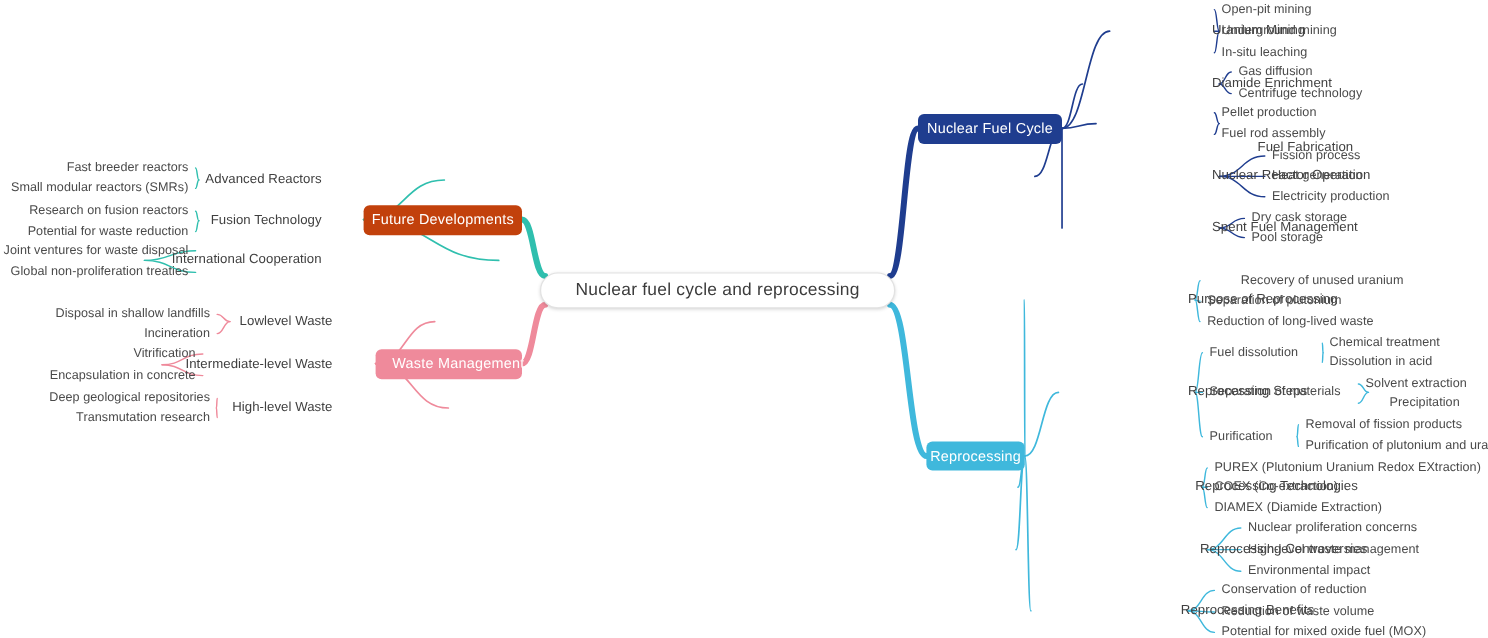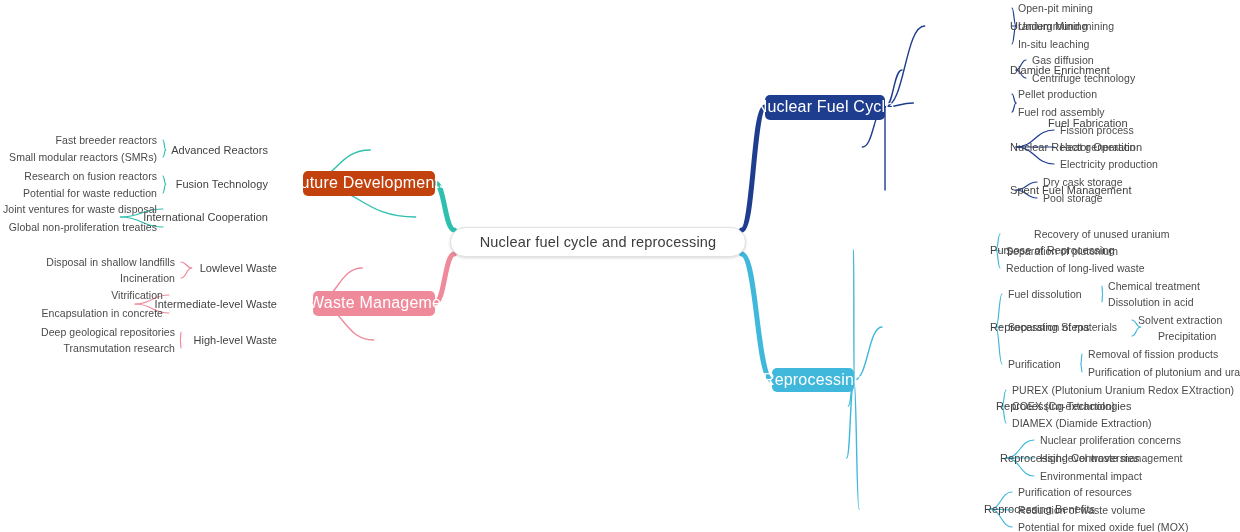--- a/index.html
+++ b/index.html
@@ -7,21 +7,21 @@
     width:1240px;height:532px;position:relative;overflow:hidden;
     background:#ffffff;
     font-family:"Liberation Sans","DejaVu Sans",sans-serif;
     -webkit-font-smoothing:antialiased;
   }
   #canvas{position:absolute;inset:0;width:1240px;height:532px;}
   #wires{position:absolute;left:0;top:0;width:1240px;height:532px;}
 
   .node{
     position:absolute;border-radius:5px;color:#ffffff;
-    font-size:16px;letter-spacing:.2px;white-space:nowrap;
+    font-size:12px;letter-spacing:.2px;white-space:nowrap;
     display:flex;align-items:center;justify-content:center;
     box-sizing:border-box;
   }
   .root{
     background:#ffffff;color:#3c3c3c;font-size:14.5px;
     border:1px solid #e2e2e2;border-radius:16px;
     box-shadow:0 1px 3px rgba(0,0,0,.16);
     padding:0 16px;height:30px;z-index:6;
   }
 
@@ -141,21 +141,21 @@
       <div class="lbl r" style="left: 1088px; top: 372px;">Purification of plutonium and uranium</div>
       <div class="lbl br r" style="left: 996px; top: 406px;">Reprocessing Technologies</div>
       <div class="lbl r" style="left: 1012px; top: 390px;">PUREX (Plutonium Uranium Redox EXtraction)</div>
       <div class="lbl r" style="left: 1012px; top: 406px;">COEX (Co-extraction)</div>
       <div class="lbl r" style="left: 1012px; top: 423px;">DIAMEX (Diamide Extraction)</div>
       <div class="lbl br r" style="left: 1000px; top: 458px;">Reprocessing Controversies</div>
       <div class="lbl r" style="left: 1040px; top: 440px;">Nuclear proliferation concerns</div>
       <div class="lbl r" style="left: 1040px; top: 458px;">High-level waste management</div>
       <div class="lbl r" style="left: 1040px; top: 476px;">Environmental impact</div>
       <div class="lbl br r" style="left: 984px; top: 509px;">Reprocessing Benefits</div>
-      <div class="lbl r" style="left: 1018px; top: 492px;">Purification of resources</div>
+      <div class="lbl r" style="left: 1018px; top: 492px;">Conservation of reduction</div>
       <div class="lbl r" style="left: 1018px; top: 510px;">Reduction of waste volume</div>
       <div class="lbl r" style="left: 1018px; top: 527px;">Potential for mixed oxide fuel (MOX)</div>
       <div class="node" style="background: #c2410c; left: 303px; top: 170.5px; width: 132px; height: 25px;">Future Developments</div>
       <div class="lbl br l" style="left: 268px; top: 150px; text-align: right;">Advanced Reactors</div>
       <div class="lbl l" style="left: 157px; top: 140px;">Fast breeder reactors</div>
       <div class="lbl l" style="left: 157px; top: 157px;">Small modular reactors (SMRs)</div>
       <div class="lbl br l" style="left: 268px; top: 184px;">Fusion Technology</div>
       <div class="lbl l" style="left: 157px; top: 176px;">Research on fusion reactors</div>
       <div class="lbl l" style="left: 157px; top: 193px;">Potential for waste reduction</div>
       <div class="lbl br l" style="left: 268px; top: 217px;">International Cooperation</div>

